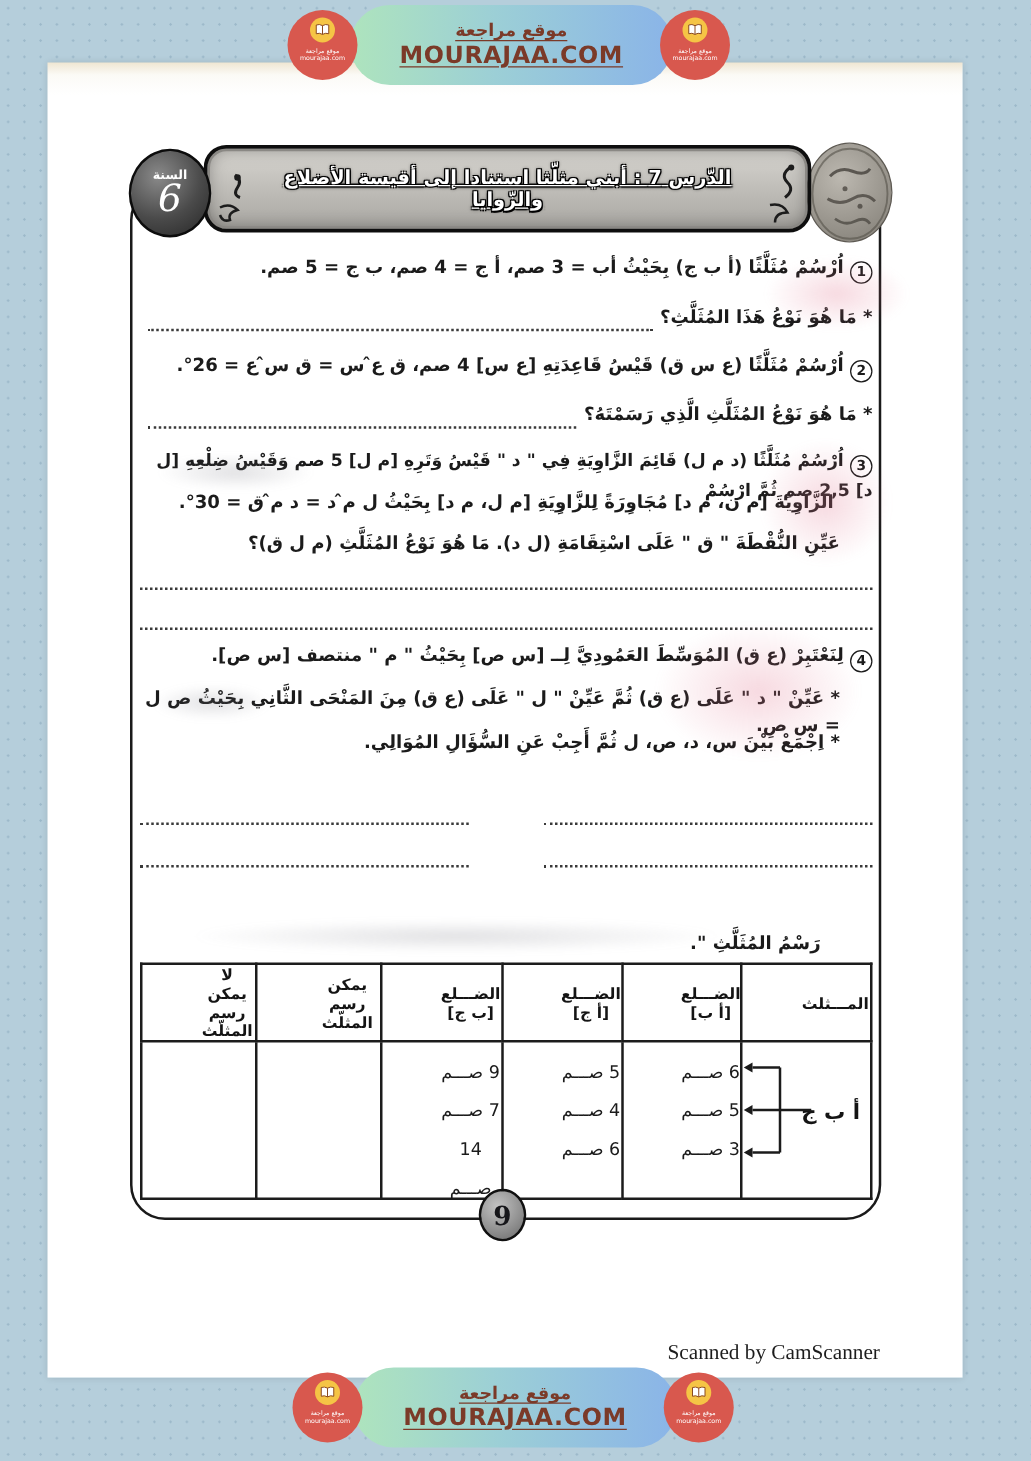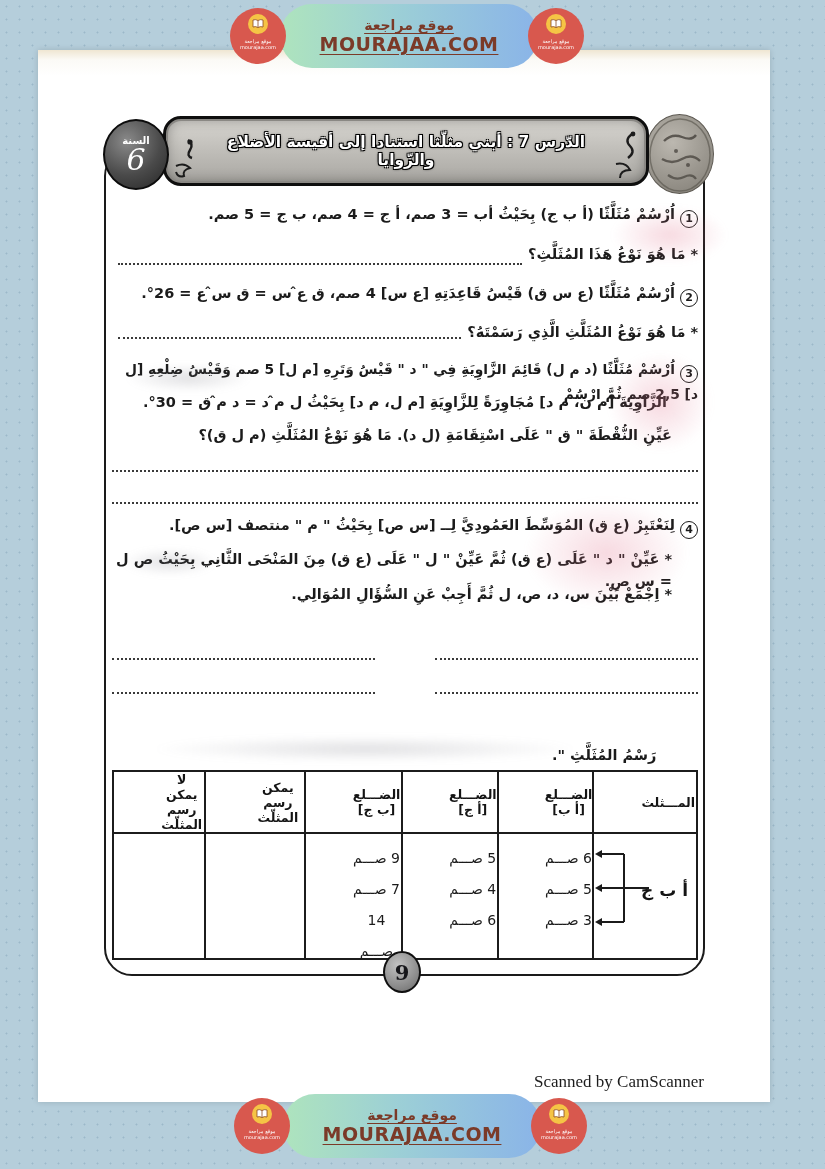--- a/index.html
+++ b/index.html
@@ -45,20 +45,21 @@
   .header-bar {
     position:absolute; left:163px; top:116px; width:486px; height:70px; z-index:4;
     border:3px solid #0e0e0e; border-radius:18px;
     background:linear-gradient(180deg,#d7d5d0 0%,#bdbbb6 55%,#a9a7a2 100%);
     box-shadow:inset 0 0 0 2px #8a8884, inset 0 0 14px rgba(0,0,0,.35);
     display:flex; align-items:center; justify-content:center;
   }
   .lesson-title {
     direction:rtl; text-align:center; font-size:15.5px; font-weight:bold; color:#ffffff; padding:0 40px;
     text-shadow:-1px -1px 0 #000, 1px -1px 0 #000, -1px 1px 0 #000, 1px 1px 0 #000, 0 0 3px #000;
+    text-decoration:underline;
   }
   .year-badge {
     position:absolute; left:103px; top:119px; width:66px; height:71px; border-radius:50%; z-index:5;
     background:radial-gradient(circle at 35% 30%, #8a8a8a 0%, #4a4a4a 55%, #262626 100%);
     border:2px solid #0c0c0c; display:flex; flex-direction:column; align-items:center; justify-content:center; color:#fff;
   }
   .year-badge .lbl { font-size:10px; font-weight:bold; }
   .year-badge .num { font-size:30px; font-family:"DejaVu Serif",serif; font-style:italic; line-height:28px; }
   .stamp {
     position:absolute; left:645px; top:114px; width:69px; height:80px; border-radius:50%; z-index:2;
@@ -182,21 +183,21 @@
     <span class="qnum">1</span><span>اُرْسُمْ مُثَلَّثًا (أ ب ج) بِحَيْثُ أب = 3 صم، أ ج = 4 صم، ب ج = 5 صم.</span>
   </div>
   <div class="row qrow" style="top:243px;">
     <span class="txt">* مَا هُوَ نَوْعُ هَذَا المُثَلَّثِ؟</span>
     <span class="dots"></span>
   </div>
 
   <div class="row" style="top:282px;">
     <span class="qnum">2</span><span>اُرْسُمْ مُثَلَّثًا (ع س ق) قَيْسُ قَاعِدَتِهِ [ع س] 4 صم، ق ع̂ س = ق س̂ ع = 26°.</span>
   </div>
-  <div class="row qrow" style="top:321px;align-items:center;">
+  <div class="row qrow" style="top:321px;">
     <span class="txt">* مَا هُوَ نَوْعُ المُثَلَّثِ الَّذِي رَسَمْتَهُ؟</span>
     <span class="dots"></span>
   </div>
 
   <div class="row" style="top:358px; font-size:13.8px;">
     <span class="qnum">3</span><span>اُرْسُمْ مُثَلَّثًا (د م ل) قَائِمَ الزَّاوِيَةِ فِي " د " قَيْسُ وَتَرِهِ [م ل] 5 صم وَقَيْسُ ضِلْعِهِ [ل د] 2,5 صم ثُمَّ ارْسُمْ</span>
   </div>
   <div class="row centered" style="top:391px;">الزَّاوِيَةَ [م ن، م د] مُجَاوِرَةً لِلزَّاوِيَةِ [م ل، م د] بِحَيْثُ ل م̂ د = د م̂ ق = 30°.</div>
   <div class="row indented" style="top:424px;">عَيِّنِ النُّقْطَةَ " ق " عَلَى اسْتِقَامَةِ (ل د). مَا هُوَ نَوْعُ المُثَلَّثِ (م ل ق)؟</div>
 

